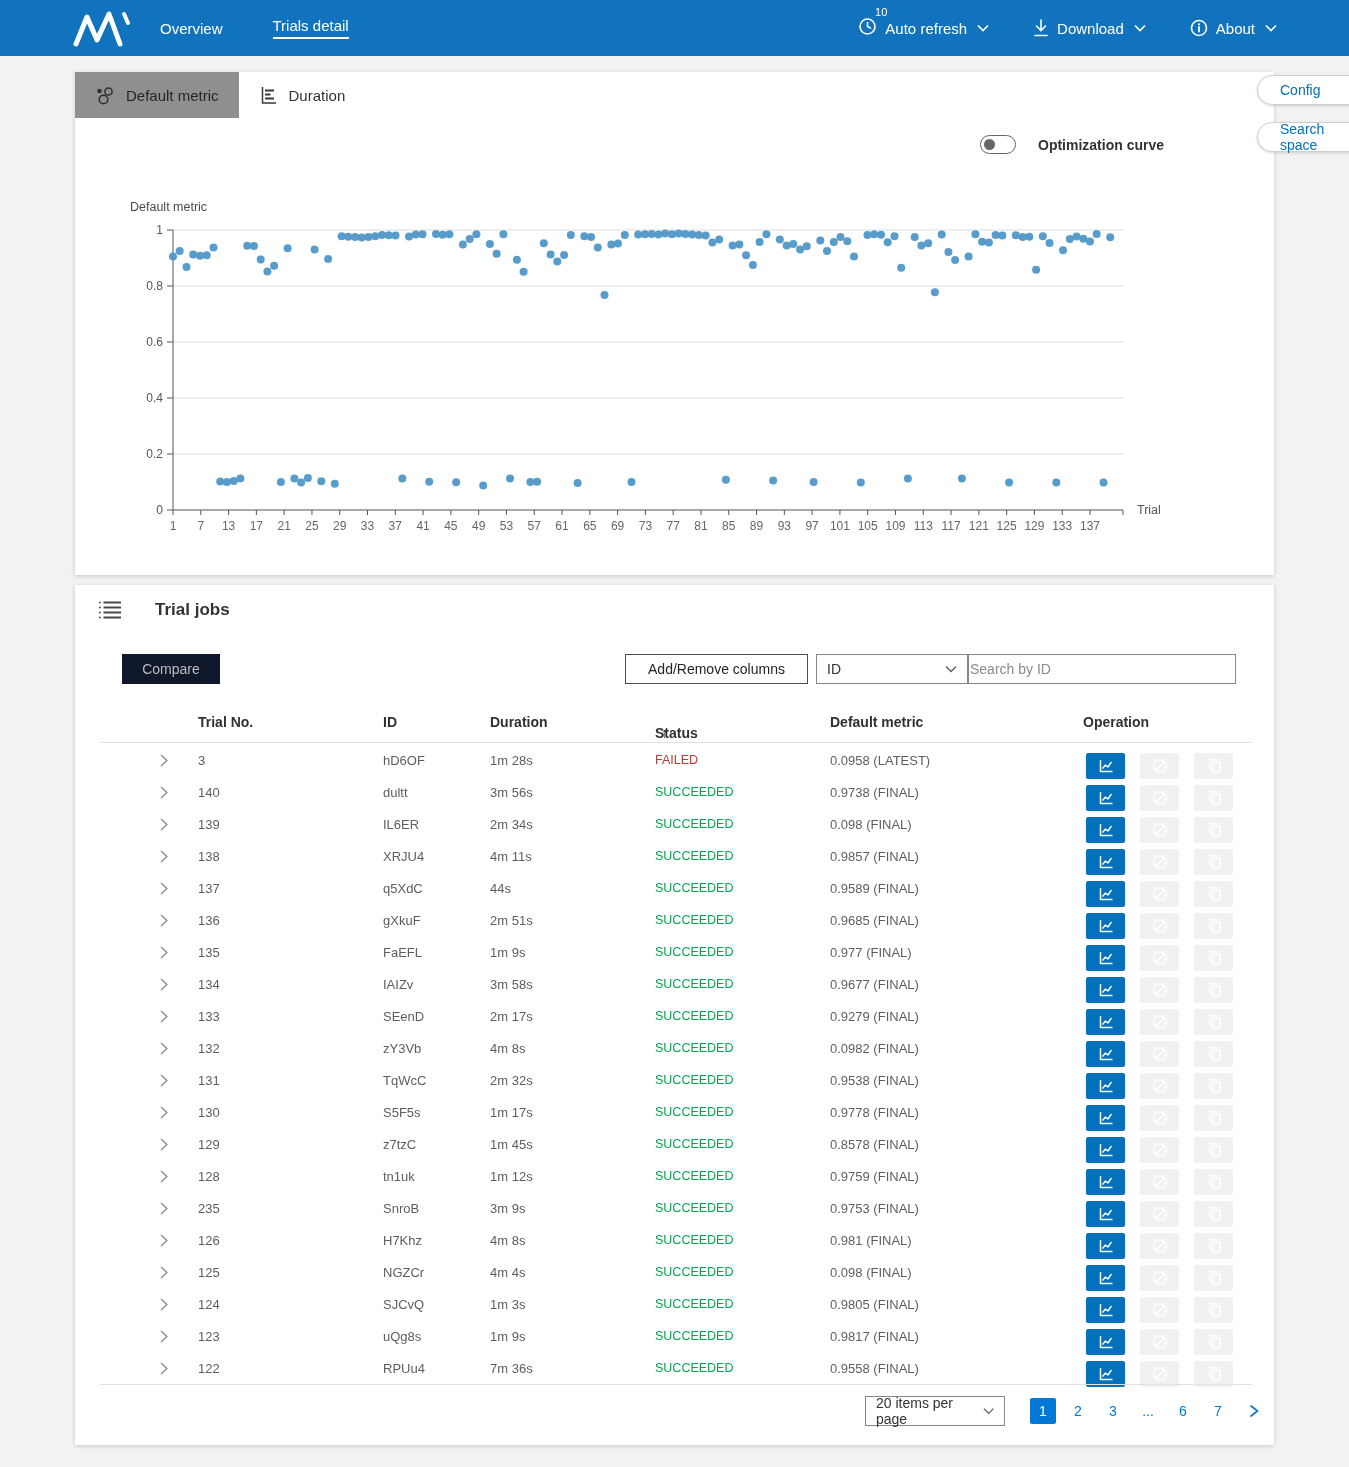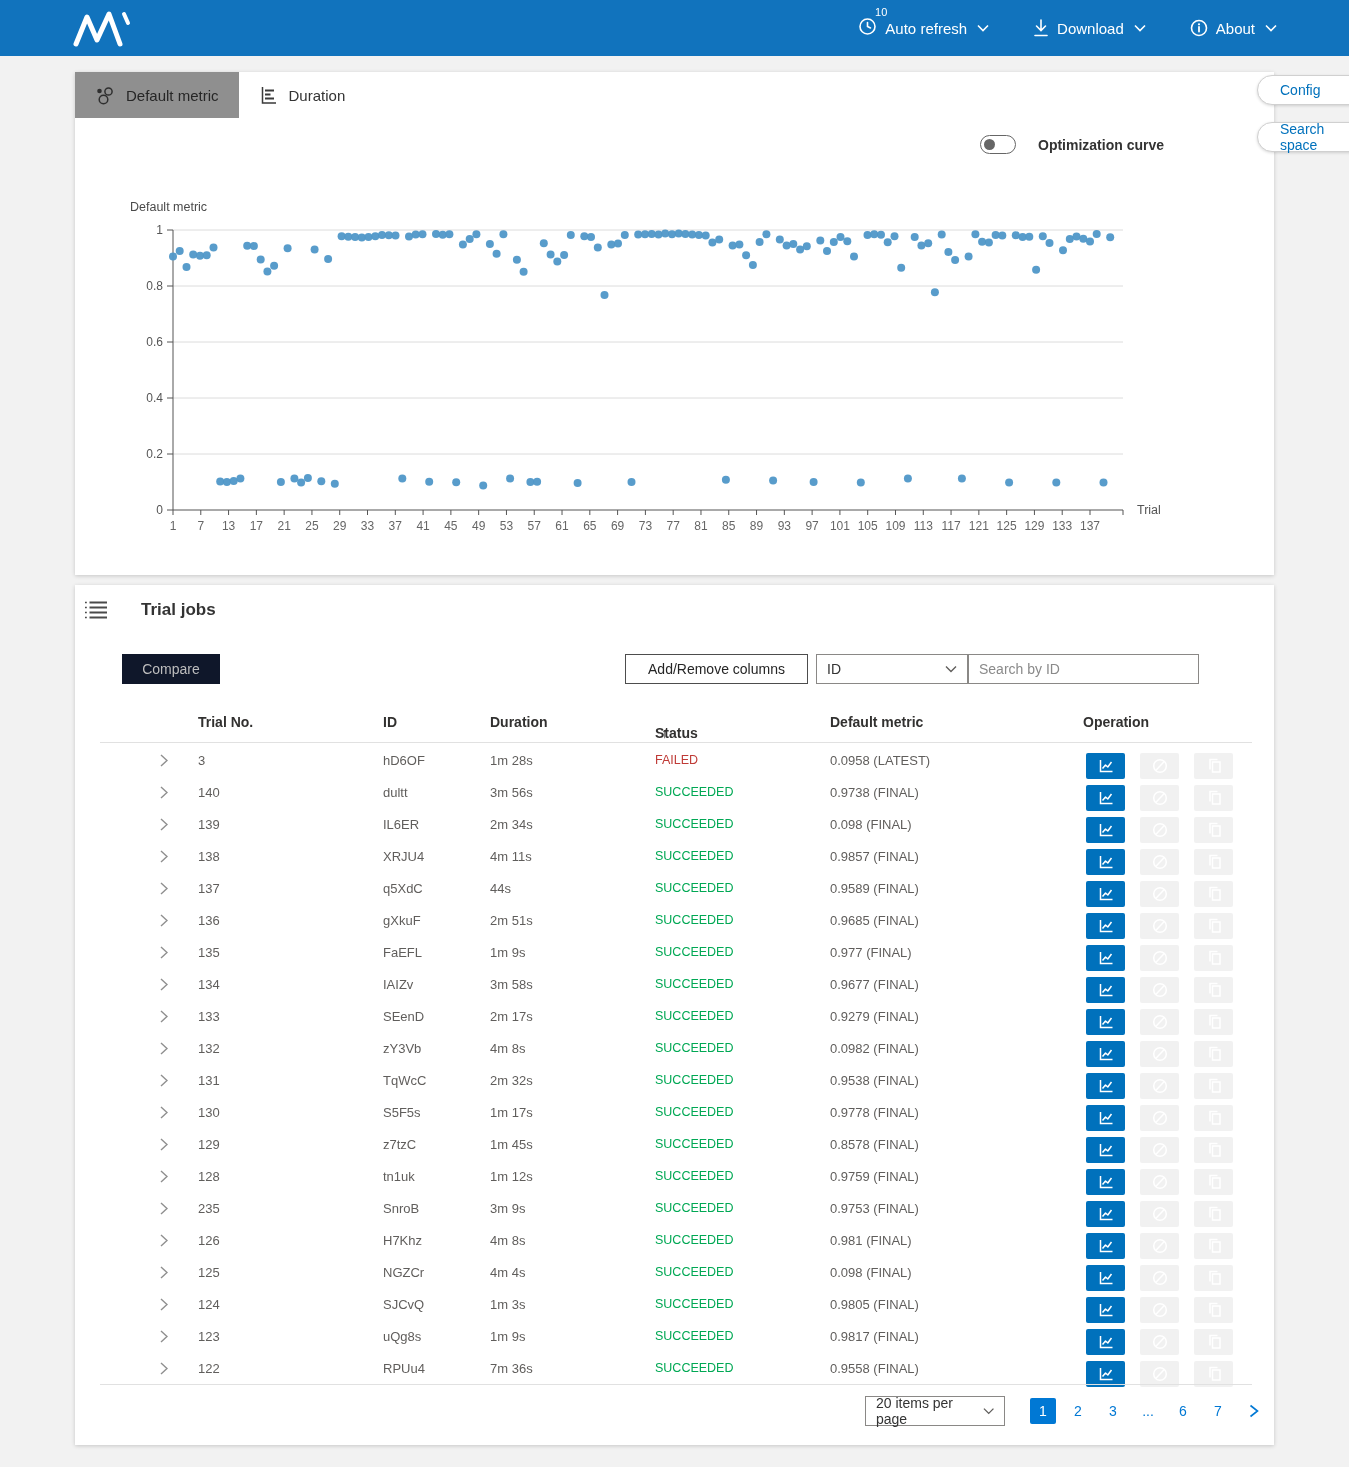--- a/index.html
+++ b/index.html
@@ -40,29 +40,29 @@
   .toggle-row { position:absolute; left:905px; top:63px; display:flex; align-items:center; gap:22px; }
   .toggle { width:36px; height:19px; border:1px solid #666; border-radius:10px; position:relative; background:#fff; cursor:pointer; }
   .toggle .knob { position:absolute; left:3px; top:3px; width:11px; height:11px; border-radius:50%; background:#666; }
   .toggle-label { font-size:14px; font-weight:700; color:#333; }
 
   
   .chart-ylabel { position:absolute; left:55px; top:128px; font-size:12.5px; color:#4a4a4a; }
   #chart-svg { position:absolute; left:0; top:0; }
 
   
-  .tj-head { position:absolute; left:8px; top:13px; display:flex; align-items:center; gap:32px; }
+  .tj-head { position:absolute; left:22px; top:13px; display:flex; align-items:center; gap:32px; }
   .tj-title { font-size:17px; font-weight:700; color:#333; }
   .btn { font-size:14px; display:flex; align-items:center; justify-content:center; cursor:pointer; }
   #btn-compare { position:absolute; left:47px; top:69px; width:98px; height:30px; background:#0f172a; color:#bdbdbd; }
   #btn-addremove { position:absolute; left:550px; top:69px; width:183px; height:30px; background:#fff; border:1px solid #4d4d4d; color:#252525; }
   .select-box { position:absolute; height:30px; border:1px solid #8a8886; background:#fff; display:flex; align-items:center;
                 justify-content:space-between; padding:0 10px; font-size:14px; color:#333; cursor:pointer; }
   #filter-select { left:741px; top:69px; width:152px; }
-  #search-input { position:absolute; left:893px; top:69px; width:231px; height:30px; border:1px solid #8a8886; padding:0 10px;
+  #search-input { position:absolute; left:893px; top:69px; width:268px; height:30px; border:1px solid #8a8886; padding:0 1px;
                   font-size:14px; color:#333; font-family:"Liberation Sans", sans-serif; }
   #search-input::placeholder { color:#8a8a8a; }
 
   
   .thead { position:absolute; left:0; top:118px; width:1199px; height:39px; }
   .thead span { position:absolute; top:11px; font-size:14px; font-weight:700; color:#323130; }
   .h-no{left:123px;} .h-id{left:308px;} .h-dur{left:415px;} .h-status{left:580px;} .h-metric{left:755px;} .h-op{left:1008px;}
   .sort-arrow { color:#9cb3c9; font-weight:400; margin-left:6px; }
   .thead-line { position:absolute; left:25px; right:22px; top:157px; border-top:1px solid #e1e1e1; }
 
@@ -90,20 +90,24 @@
   .next-chev { display:flex; align-items:center; margin-left:8px; cursor:pointer; }
 </style>
 </head>
 <body>
 
 <div class="topbar">
   <svg class="logo" width="64" height="40" viewBox="0 0 64 40">
     <path d="M6 35 L17 8 L27 31 L39 5 L50 35" fill="none" stroke="#fff" stroke-width="5" stroke-linejoin="round" stroke-linecap="round"></path>
     <path d="M54 5 L58 14" fill="none" stroke="#fff" stroke-width="4" stroke-linecap="round"></path>
   </svg>
+  <div class="nav-left">
+    <span class="nav-link">Overview</span>
+    <span class="nav-link active">Trials detail</span>
+  </div>
   <div class="nav-right">
     <div class="nav-item">
       <span class="clock-wrap">
         <svg width="19" height="19" viewBox="0 0 19 19">
           <circle cx="9.5" cy="9.5" r="7.5" fill="none" stroke="#fff" stroke-width="1.6"></circle>
           <path d="M9.5 5.5 V9.5 L12.5 11" fill="none" stroke="#fff" stroke-width="1.6" stroke-linecap="round"></path>
         </svg>
         <span class="refresh-badge">10</span>
       </span>
       <span>Auto refresh</span>

